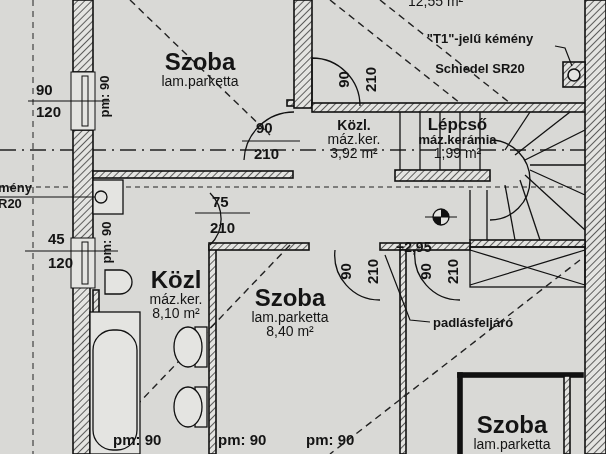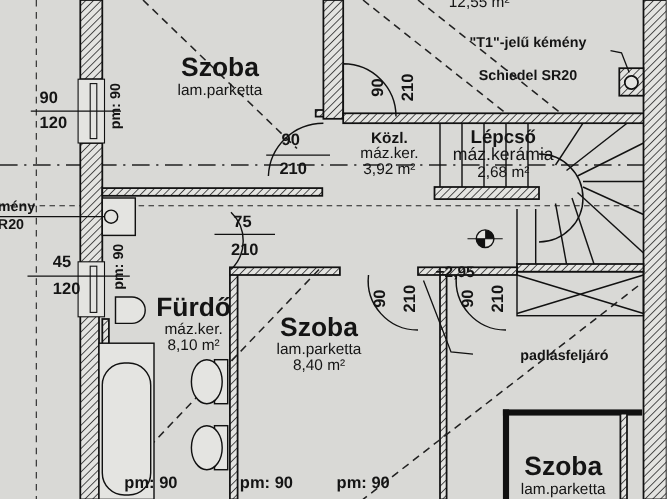--- a/index.html
+++ b/index.html
@@ -147,26 +147,26 @@
 </div>
 
 <div class="lbl" style="left:318px;top:118px;width:72px;">
   <div class="room-title" style="font-size:14px;">Közl.</div>
   <div class="room-sub">máz.ker.</div>
   <div class="room-sub">3,92 m²</div>
 </div>
 
 <div class="lbl" style="left:405px;top:116px;width:105px;">
   <div class="room-title" style="font-size:17px;">Lépcső</div>
-  <div class="room-sub" style="font-size:16px;">máz.kerámia</div>
-  <div class="room-sub">2,68 m²</div>
+  <div class="room-sub" style="font-size:13px;font-weight:bold;">máz.kerámia</div>
+  <div class="room-sub">1,99 m²</div>
 </div>
 
 <div class="lbl" style="left:138px;top:268px;width:76px;">
-  <div class="room-title">Fürdő</div>
+  <div class="room-title">Közl</div>
   <div class="room-sub">máz.ker.</div>
   <div class="room-sub">8,10 m²</div>
 </div>
 
 <div class="lbl" style="left:240px;top:286px;width:100px;">
   <div class="room-title">Szoba</div>
   <div class="room-sub">lam.parketta</div>
   <div class="room-sub">8,40 m²</div>
 </div>
 
@@ -178,21 +178,21 @@
 <div class="lbl note" style="left:400px;top:32px;width:160px;">
   <div>"T1"-jelű kémény</div>
   <div style="margin-top:17px;">Schiedel SR20</div>
 </div>
 
 <div class="lbl note" style="left:-2px;top:181px;text-align:left;">
   <div>mény</div>
   <div style="margin-top:3px;">R20</div>
 </div>
 
-<div class="lbl note" style="left:433px;top:316px;margin-left:40px;">padlásfeljáró</div>
+<div class="lbl note" style="left:433px;top:316px;">padlásfeljáró</div>
 <div class="lbl note" style="left:396px;top:196px;font-size:14px;margin-top:44px;">+2,95</div>
 
 <span class="dim" style="left:36px;top:82px;">90</span>
 <span class="dim" style="left:36px;top:104px;">120</span>
 <span class="dim vert" style="left:84px;top:90px;font-size:13px;">pm: 90</span>
 
 <span class="dim" style="left:48px;top:231px;text-align:center;">45</span>
 <span class="dim" style="left:48px;top:255px;">120</span>
 <span class="dim vert" style="left:86px;top:236px;font-size:13px;">pm: 90</span>
 

